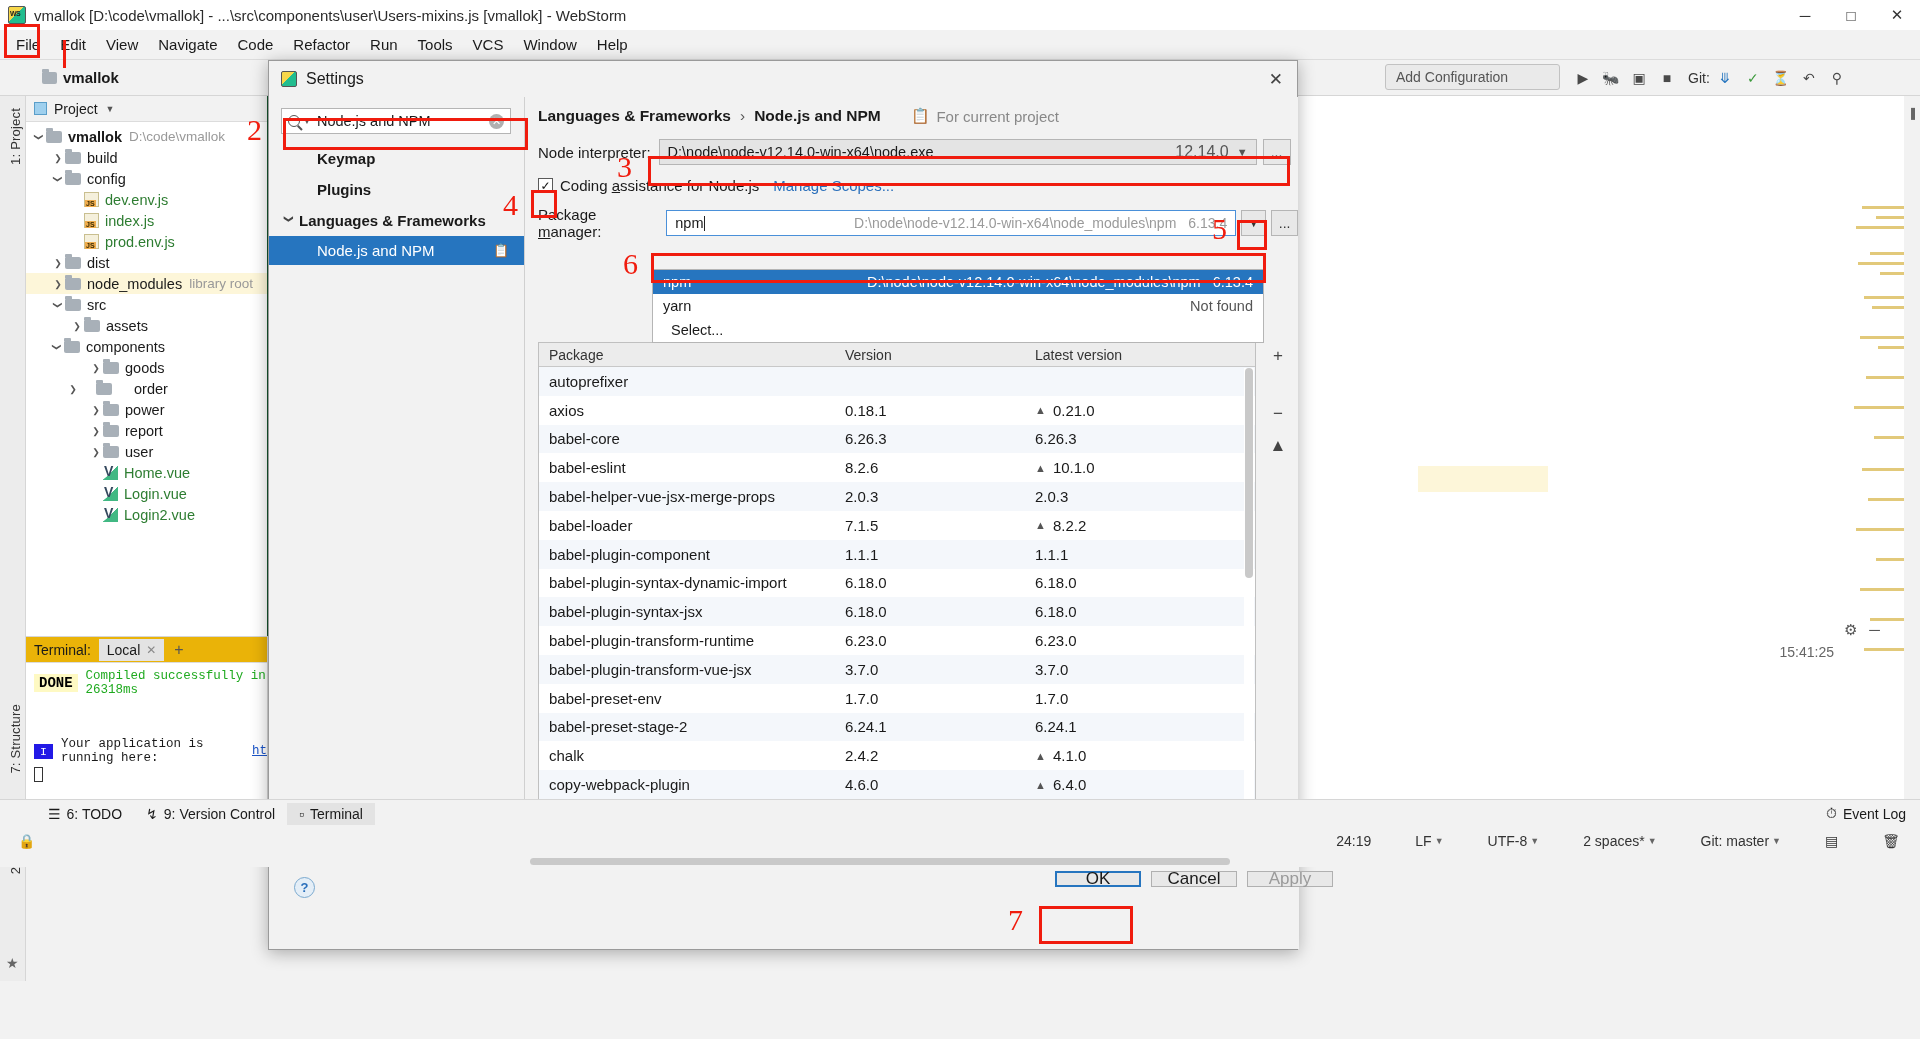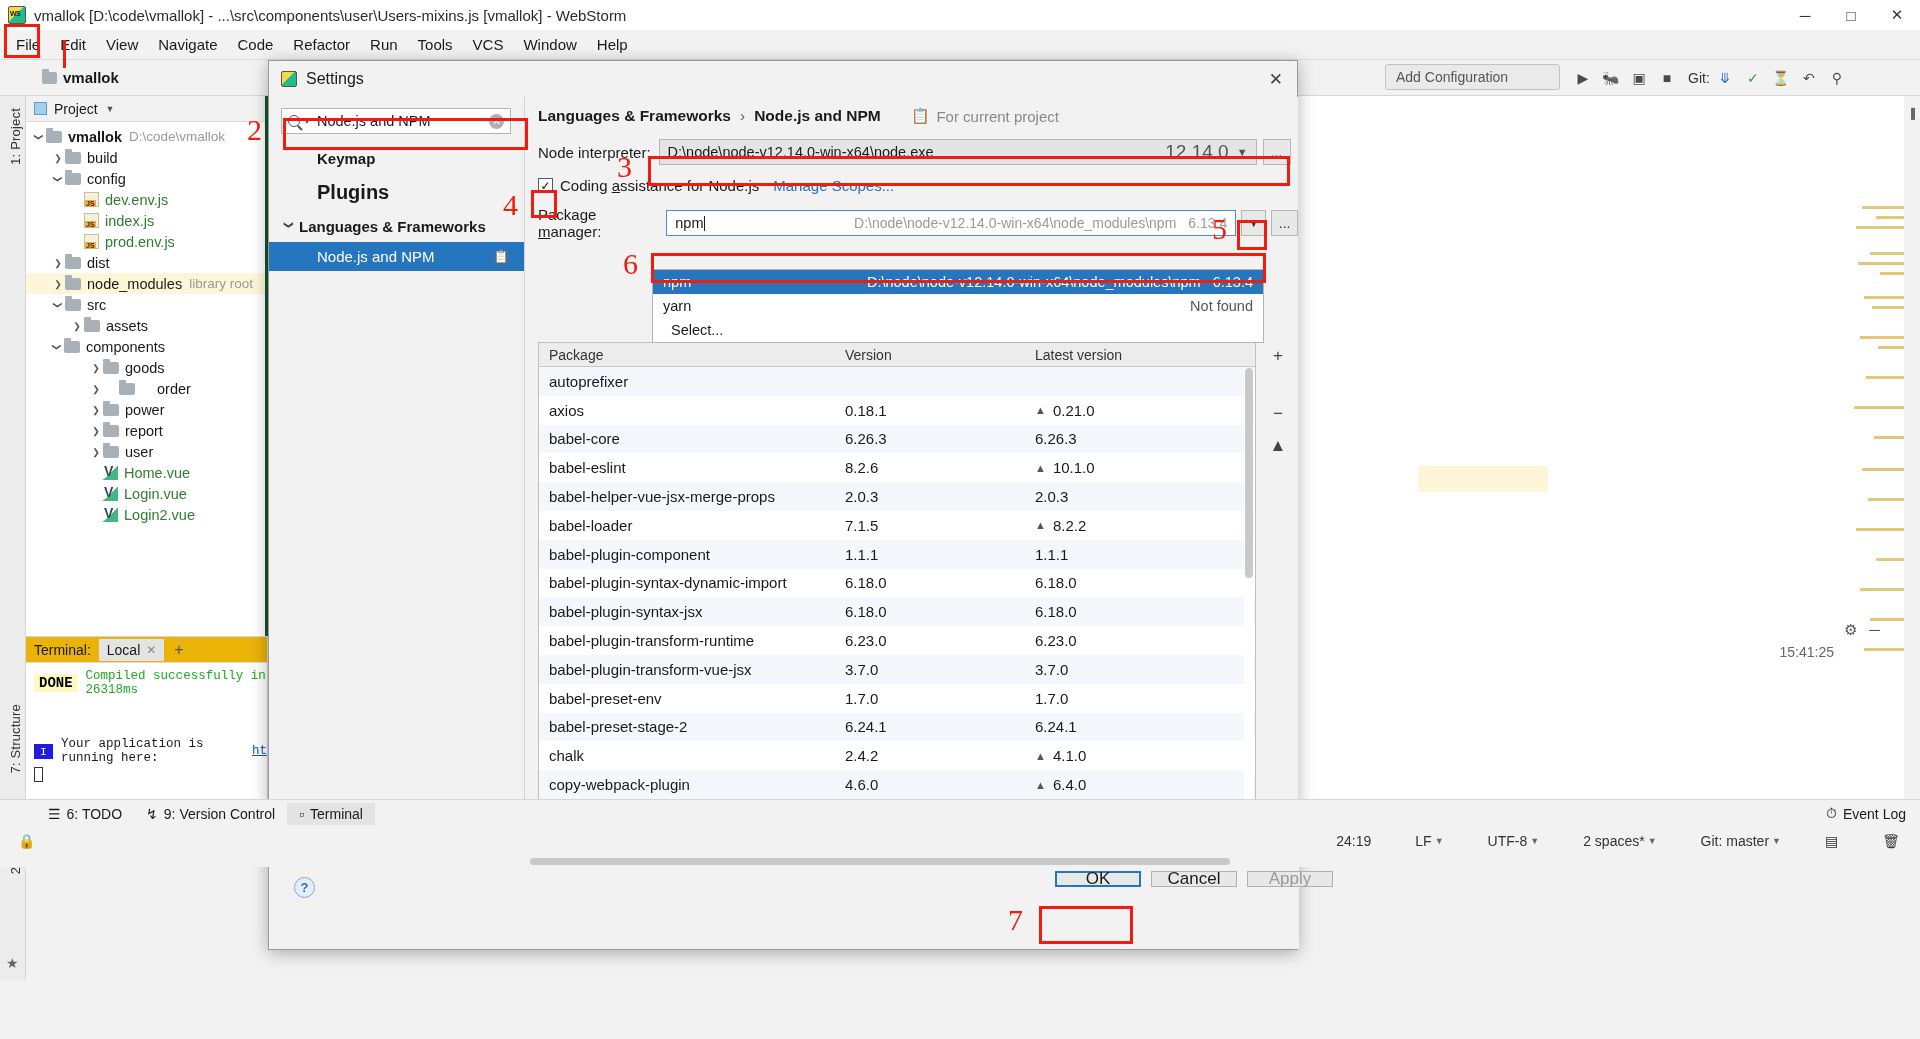--- a/index.html
+++ b/index.html
@@ -72,21 +72,21 @@
     font-size:13px; color:#333; padding:8px 4px; letter-spacing:0.2px;
   }
   #rail-project{ position:absolute; top:4px; left:4px; transform:rotate(180deg);}
   #rail-structure{ position:absolute; top:600px; left:4px; transform:rotate(180deg);}
   #rail-fav{ position:absolute; top:700px; left:4px; transform:rotate(180deg);}
   #rail-star{ position:absolute; bottom:10px; left:6px; font-size:14px; color:#666;}
 
   
   #project-panel{
     position:absolute; left:26px; top:96px; width:242px; height:540px;
-    background:#ffffff; border-right:3px solid #14532d;
+    background:#ffffff; border-right:1px solid #14532d;
   }
   #project-head{
     height:26px; background:#f2f2f2; display:flex; align-items:center;
     padding-left:8px; border-bottom:1px solid #dcdcdc; font-size:14px;
   }
   .proj-box{ width:13px;height:13px;background:#9fd0ee;border:1px solid #5a9ec9;margin-right:7px;}
   #tree{ padding-top:4px; font-size:14.5px; }
   .tw{ display:flex; align-items:center; height:21px; white-space:nowrap; }
   .tw.hl{ background:#fdf6d9; }
   .arrow{ width:14px; text-align:center; font-size:9px; color:#555; flex:none;}
@@ -219,21 +219,21 @@
                 display:flex; align-items:center; gap:6px;}
 
   .frow{ display:flex; align-items:center; padding:0 0 0 12px; }
   .flabel{ font-size:15px; }
   .flabel u{ text-decoration:underline; }
 
   #interp-field{
     height:26px; background:#e4e4e4; border:1px solid #b5b5b5;
     display:flex; align-items:center; padding:0 8px; font-size:14.5px;
   }
-  #interp-ver{ margin-left:auto; color:#555; font-size:19px; }
+  #interp-ver{ margin-left:auto; color:#555; font-size:16px; }
   .btn-dots{
     width:28px;height:26px;background:#e8e8e8;border:1px solid #b5b5b5;
     display:flex;align-items:center;justify-content:center;font-size:14px;color:#333;
   }
   .btn-caret{
     width:26px;height:26px;background:#e8e8e8;border:1px solid #b5b5b5;
     display:flex;align-items:center;justify-content:center;font-size:10px;color:#333;
   }
   .chk{
     width:15px;height:15px;border:1px solid #5a5a5a;background:#fff;
@@ -428,21 +428,21 @@
       <div class="tw" style="padding-left: 24px;">
         <span class="arrow d"></span>
         <span class="fold"></span>
         <span class="tname">components</span>
       </div>
       <div class="tw" style="padding-left: 63px;">
         <span class="arrow r"></span>
         <span class="fold"></span>
         <span class="tname">goods</span>
       </div>
-      <div class="tw" style="padding-left: 63px; gap: 16px;">
+      <div class="tw" style="padding-left: 40px; gap: 16px;">
         <span class="arrow r"></span>
         <span class="fold"></span>
         <span class="tname">order</span>
       </div>
       <div class="tw" style="padding-left: 63px;">
         <span class="arrow r"></span>
         <span class="fold"></span>
         <span class="tname">power</span>
       </div>
       <div class="tw" style="padding-left: 63px;">
@@ -544,21 +544,21 @@
       <span class="search-glyph"></span>
       <span class="tri-dn">▼</span>
       <span>Node.js and NPM</span>
       <span id="search-clear">✕</span>
     </div>
 
     <div style="margin-top:46px;">
       <div style="font-size:15px;font-weight:bold;padding:7px 0 7px 48px;">
         <span>Keymap</span>
       </div>
-      <div style="font-size:20px;font-weight:bold;padding:7px 0 7px 48px;">
+      <div style="font-size:15px;font-weight:bold;padding:7px 0 7px 48px;">
         <span>Plugins</span>
       </div>
       <div style="position:relative;font-size:15px;font-weight:bold;padding:7px 0 7px 30px;">
         <span style="position:absolute;left:16px;top:9px;font-size:9px;color:#444;display:inline-block;transform:rotate(90deg);">❯</span>
         <span>Languages &amp; Frameworks</span>
       </div>
       <div id="nav-nodejs">
         <span>Node.js and NPM</span>
         <span class="copy-ico">📋</span>
       </div>

